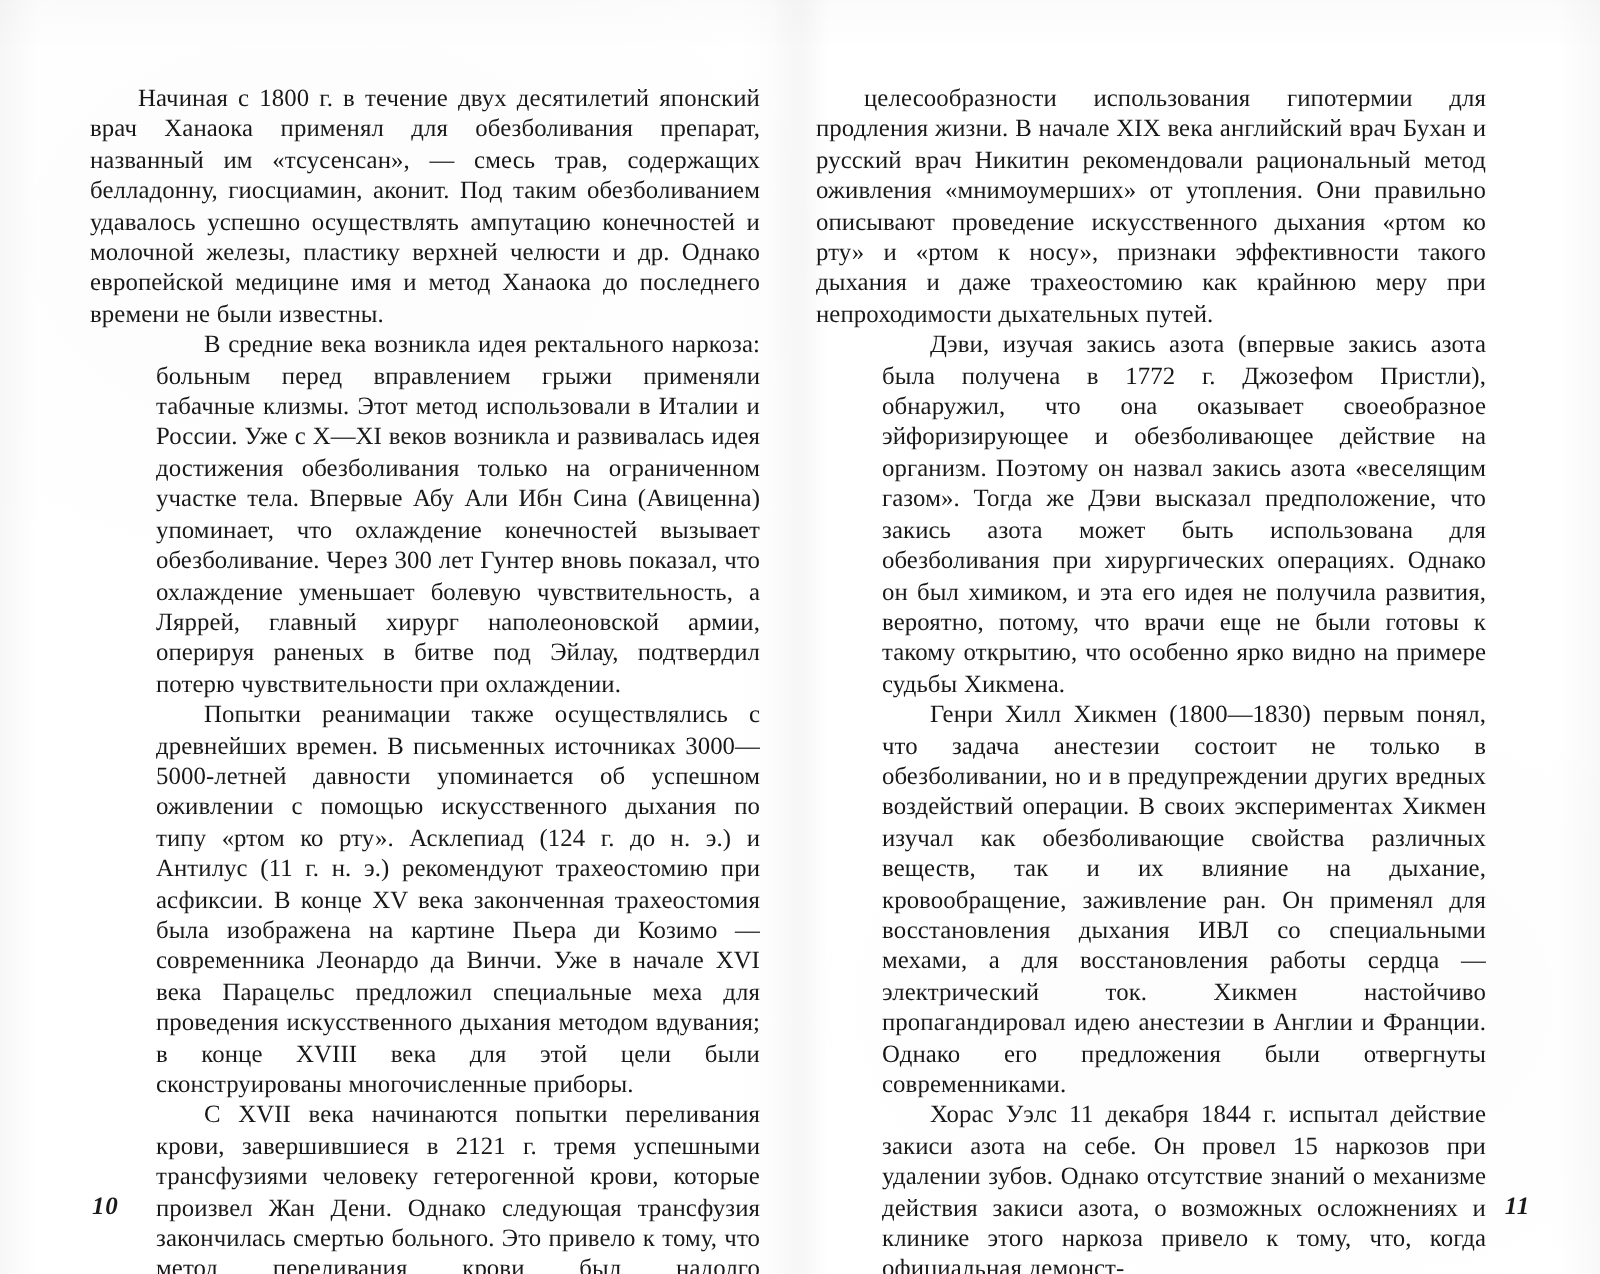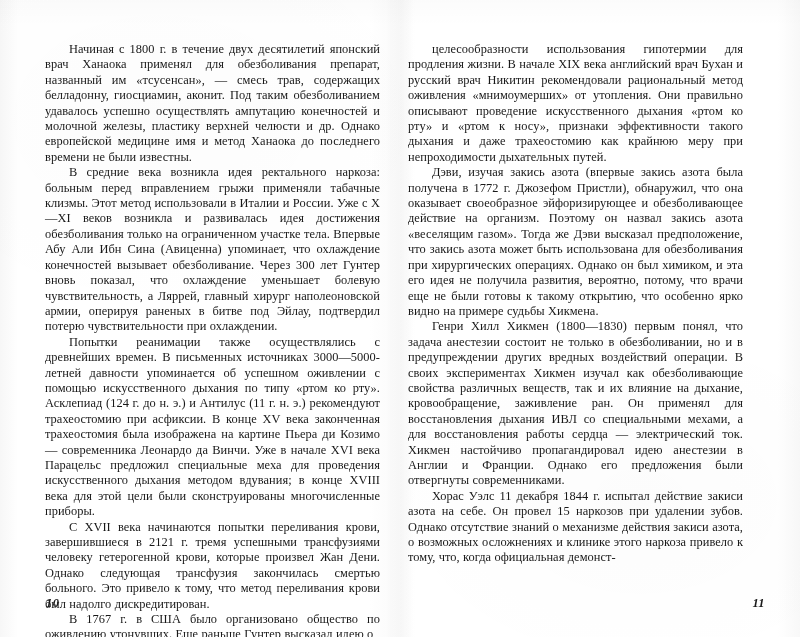--- a/index.html
+++ b/index.html
@@ -59,21 +59,21 @@
     text-indent: 24px;
     text-align: justify;
     font-size: 12.4px;
     line-height: 15.4px;
     color: #181818;
     letter-spacing: 0.05px;
     word-spacing: 0.2px;
     -webkit-font-smoothing: none;
     hyphens: manual;
   }
-  .para + .para { margin-top: 0; }
+  .para + .para { margin-top: 0; margin-left: 33px; }
 
   .folio {
     position: absolute;
     bottom: 26px;
     font-size: 12.5px;
     font-weight: bold;
     font-style: italic;
     color: #1a1a1a;
     letter-spacing: 0.4px;
     margin-top: 44px;

